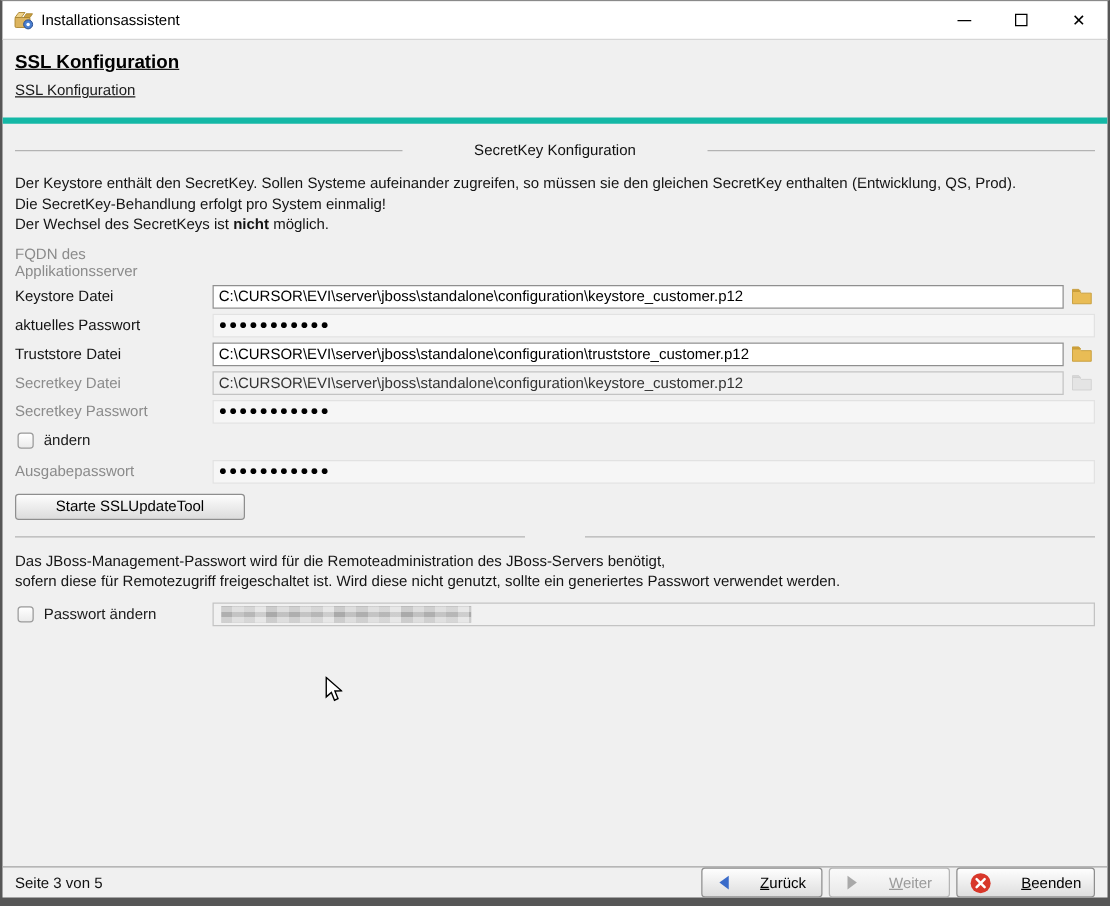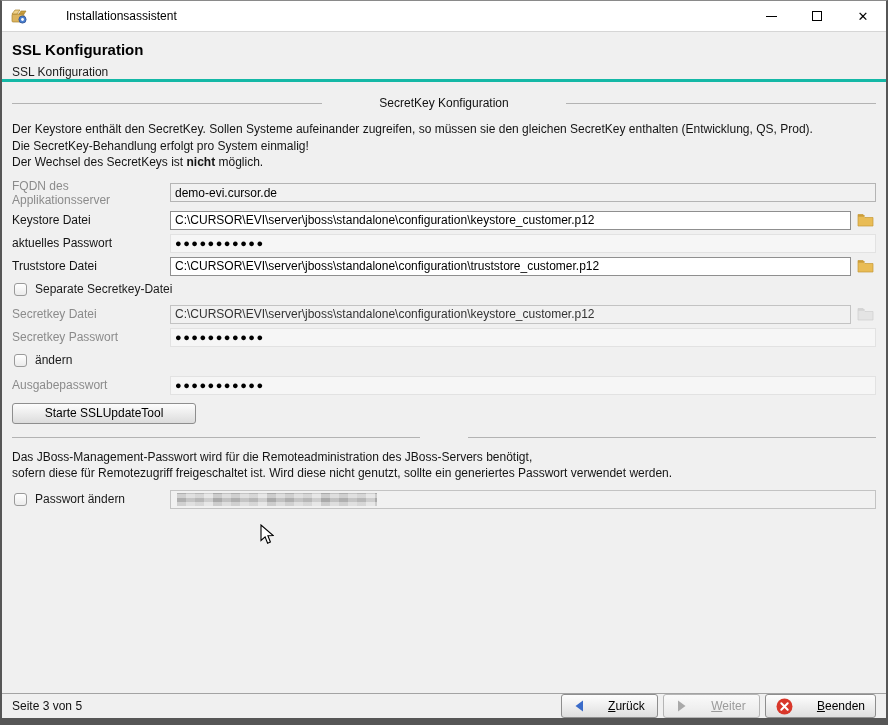--- a/index.html
+++ b/index.html
@@ -11,29 +11,29 @@
     background: #f0f0f0;
     border-left: 2px solid #565656; border-right: 2px solid #565656;
     border-bottom: 7px solid #565656; border-top: 1px solid #8a8a8a;
     display: flex; flex-direction: column; overflow: hidden;
   }
 
   
   .titlebar { height: 31px; background: #ffffff; border-bottom: 1px solid #d6d6d6;
     display: flex; align-items: center; flex-shrink: 0; }
   .titlebar .app-ic { width: 16px; height: 16px; margin: 0 6px 0 9px; position: relative; }
-  .titlebar-title { font-size: 12px; color: #000; margin-left: 33px; }
+  .titlebar-title { font-size: 12px; color: #000; }
   .win-controls { margin-left: auto; display: flex; height: 100%; }
   .win-btn { width: 46px; height: 100%; display: flex; align-items: center; justify-content: center; cursor: default; }
   .glyph-min { width: 11px; height: 1px; background: #000; display: block; }
   .glyph-max { width: 10px; height: 10px; border: 1px solid #000; display: block; }
   .glyph-close { font-size: 13px; color:#000; line-height: 1; }
 
   
-  .page-header { padding: 9px 10px 0 10px; border-bottom: 3px solid #14b8a6; flex-shrink: 0; }
+  .page-header { padding: 9px 10px 15px 10px; border-bottom: 5px solid #14b8a6; flex-shrink: 0; text-decoration: underline; }
   .page-header h1 { font-size: 15px; font-weight: bold; color: #000; }
   .page-header .sub { font-size: 12px; margin-top: 7px; color: #1a1a1a; }
 
   
   .content { flex: 1; padding: 0 10px; position: relative; }
 
   .section-sep { display: flex; align-items: center; margin-top: 14px; margin-bottom: 11px; gap: 48px; }
   .section-sep .line { flex: 1; height: 1px; background: #b3b3b3; }
   .section-sep .sep-title { padding: 0 9px; font-size: 12px; color: #111; }
 
@@ -130,21 +130,20 @@
     <div class="desc">
       <p>Der Keystore enthält den SecretKey. Sollen Systeme aufeinander zugreifen, so müssen sie den gleichen SecretKey enthalten (Entwicklung, QS, Prod).</p>
       <p>Die SecretKey-Behandlung erfolgt pro System einmalig!</p>
       <p><span>Der Wechsel des SecretKeys ist </span><b>nicht</b><span> möglich.</span></p>
     </div>
 
     <div class="form">
 
       <div class="frow">
         <span class="flabel gray">FQDN des Applikationsserver</span>
-        <div class="input dis" style="color:#000;">demo-evi.cursor.de</div>
       </div>
 
       <div class="frow">
         <span class="flabel">Keystore Datei</span>
         <div class="input">C:\CURSOR\EVI\server\jboss\standalone\configuration\keystore_customer.p12</div>
         <button class="folder-btn">
           <svg width="17" height="14" viewBox="0 0 17 14">
             <path d="M1 3 L1 13 L16 13 L16 4.5 L8 4.5 L6.5 3 Z" fill="#e9bc55" stroke="#c59a36" stroke-width="0.7"></path>
             <path d="M1 3 L1 1.5 L6 1.5 L7.5 3 Z" fill="#d2a139" stroke="#c59a36" stroke-width="0.7"></path>
           </svg>
@@ -162,24 +161,20 @@
         <span class="flabel">Truststore Datei</span>
         <div class="input">C:\CURSOR\EVI\server\jboss\standalone\configuration\truststore_customer.p12</div>
         <button class="folder-btn">
           <svg width="17" height="14" viewBox="0 0 17 14">
             <path d="M1 3 L1 13 L16 13 L16 4.5 L8 4.5 L6.5 3 Z" fill="#e9bc55" stroke="#c59a36" stroke-width="0.7"></path>
             <path d="M1 3 L1 1.5 L6 1.5 L7.5 3 Z" fill="#d2a139" stroke="#c59a36" stroke-width="0.7"></path>
           </svg>
         </button>
       </div>
 
-      <div class="frow" style="margin-top:3px; margin-bottom:6px;">
-        <span class="checkbox"></span>
-        <span class="cb-label">Separate Secretkey-Datei</span>
-      </div>
 
       <div class="frow">
         <span class="flabel gray">Secretkey Datei</span>
         <div class="input dis2">C:\CURSOR\EVI\server\jboss\standalone\configuration\keystore_customer.p12</div>
         <button class="folder-btn">
           <svg width="17" height="14" viewBox="0 0 17 14">
             <path d="M1 3 L1 13 L16 13 L16 4.5 L8 4.5 L6.5 3 Z" fill="#e4e4e4" stroke="#cfcfcf" stroke-width="0.7"></path>
             <path d="M1 3 L1 1.5 L6 1.5 L7.5 3 Z" fill="#d8d8d8" stroke="#cfcfcf" stroke-width="0.7"></path>
           </svg>
         </button>

